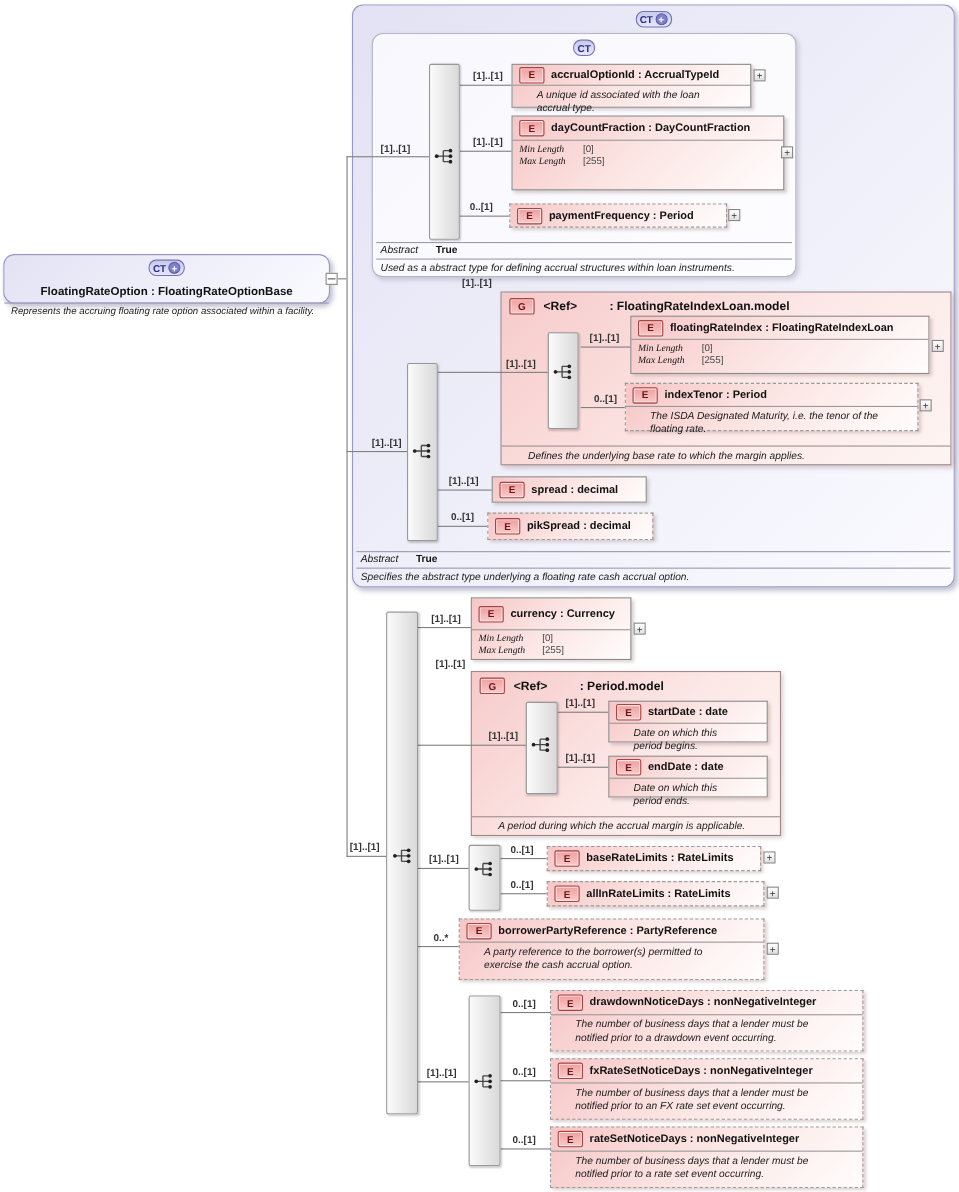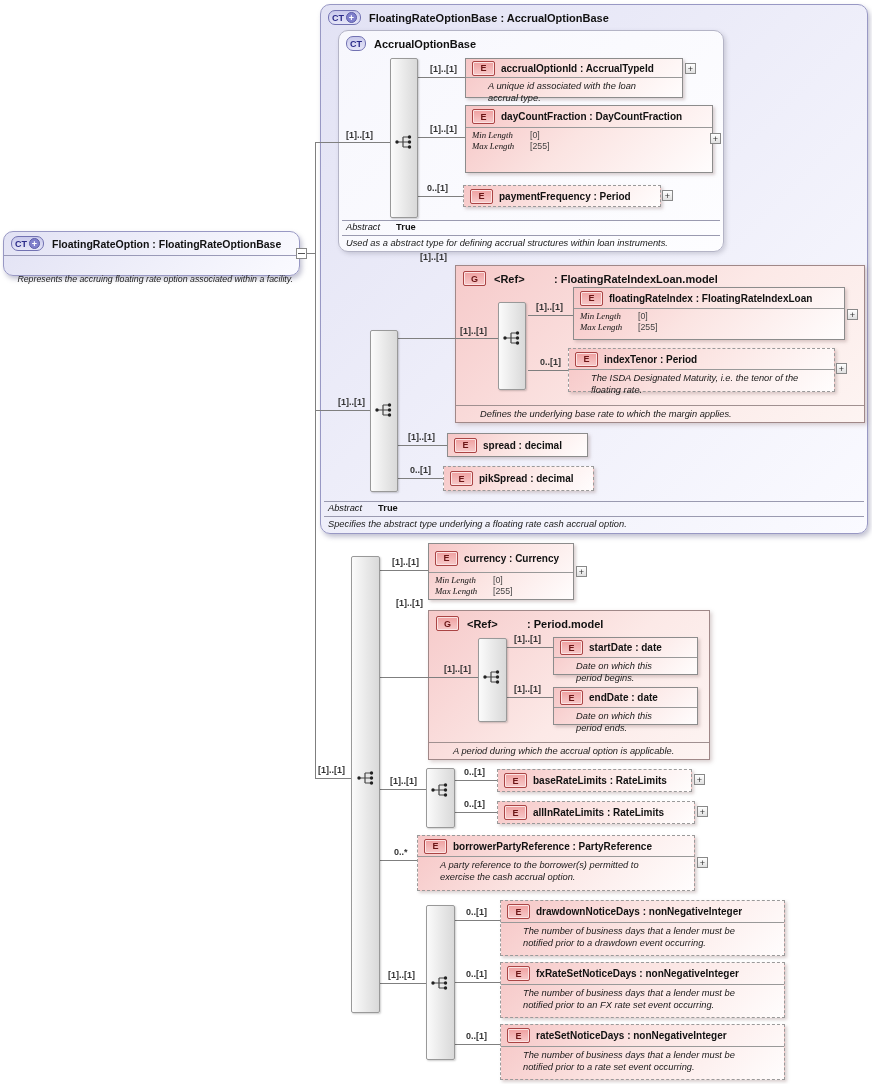--- a/index.html
+++ b/index.html
@@ -8,21 +8,21 @@
 
   
   .lavbox{position:absolute;border:1px solid #9898c4;border-radius:10px;
     background:linear-gradient(135deg,#e2e2f4 0%,#ededf9 45%,#fafaff 100%);
     box-shadow:2px 3px 5px rgba(100,100,140,.4);box-sizing:border-box;}
   .whitebox{position:absolute;border:1px solid #b4b4c6;border-radius:10px;
     background:linear-gradient(135deg,#f7f7fd 0%,#fdfdff 100%);
     box-shadow:2px 2px 4px rgba(120,120,140,.3);box-sizing:border-box;}
 
   .hdr{display:flex;align-items:center;gap:8px;padding:5px 7px;
-    font-weight:bold;font-size:11px;color:#111;white-space:nowrap;}
+    font-weight:bold;font-size:11px;color:#111;white-space:nowrap;flex-direction:column;}
   .hdr.small{font-size:10.5px;padding:4px 7px;}
 
   
   .ct-ic{display:inline-flex;align-items:center;border:1px solid #7272b2;border-radius:7px;
     background:linear-gradient(180deg,#c9c9ec,#e6e6f8);padding:0 3px;height:13px;
     color:#2a2a88;font-size:9px;font-weight:bold;flex:none;}
   .ct-p{width:11px;height:11px;border-radius:50%;background:#8080cc;border:1px solid #5c5ca8;
     color:#fff;font-size:9px;line-height:10px;text-align:center;margin-left:2px;
     font-weight:bold;display:inline-block;box-sizing:border-box;}
 
@@ -78,22 +78,22 @@
   .minusbox{position:absolute;width:11px;height:11px;border:1px solid #888;
     background:#fff;box-sizing:border-box;}
   .minusbox .dash{margin:4px 1px 0 1px;height:1px;background:#555;}
 
   
   .hrline{position:absolute;left:3px;right:3px;height:1px;background:#9a9ab0;}
   .absrow{position:absolute;left:7px;font-size:9.3px;color:#111;white-space:nowrap;}
   .absrow .al{font-style:italic;}
   .absrow .av{font-weight:bold;margin-left:16px;}
   .boxanno{position:absolute;left:7px;right:7px;font-style:italic;font-size:9.3px;color:#1a1a1a;}
-  .rootanno{border-top:1px solid #9a9ab8;padding:18px 6px;font-style:italic;
-    font-size:8.8px;color:#1a1a1a;white-space:nowrap;text-align:right;}
+  .rootanno{border-top:1px solid #9a9ab8;padding:1px 6px;font-style:italic;
+    font-size:8.8px;color:#1a1a1a;white-space:nowrap;}
 </style>
 </head>
 <body>
 
 <div id="canvas">
 
   <div class="lavbox" style="left:320px;top:4px;width:548px;height:530px">
     <div class="hdr">
       <span class="ct-ic">
           <span>CT</span>
@@ -136,21 +136,21 @@
   </div>
 
   <div class="gbox" style="left:428px;top:610px;width:282px;height:150px">
     <div class="ghdr">
       <span class="e-ic">
           <span>G</span>
         </span>
       <span class="gref">&lt;Ref&gt;</span>
       <span>: Period.model</span>
     </div>
-    <div class="ganno">A period during which the accrual option is applicable.</div>
+    <div class="ganno">A period during which the accrual margin is applicable.</div>
   </div>
 
   <div class="lavbox" style="left:3px;top:231px;width:297px;height:45px">
     <div class="hdr small">
       <span class="ct-ic">
           <span>CT</span>
           <span class="ct-p">+</span>
         </span>
       <span>FloatingRateOption : FloatingRateOptionBase</span>
     </div>

